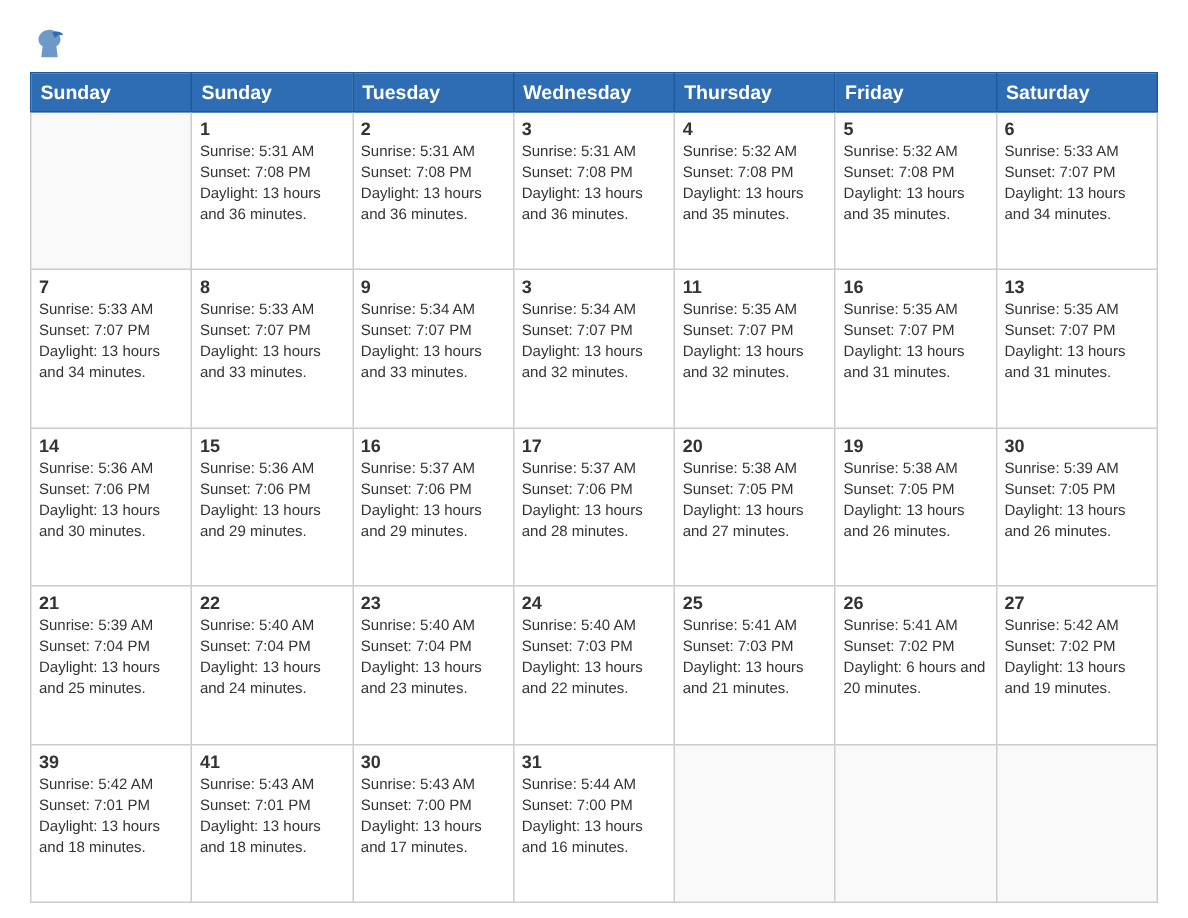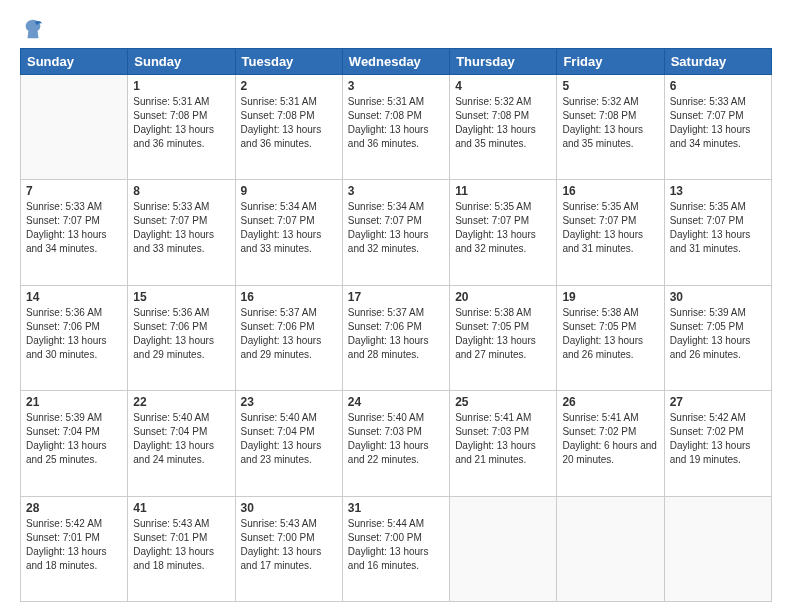--- a/index.html
+++ b/index.html
@@ -352,21 +352,21 @@
         <span class="day-num">27</span>
         <div class="day-info">
           <span>Sunrise: 5:42 AM</span><br>
           <span>Sunset: 7:02 PM</span><br>
           <span>Daylight: 13 hours and 19 minutes.</span>
         </div>
       </td>
         </tr>
         <tr>
           <td>
-        <span class="day-num">28</span>
+        <span class="day-num">39</span>
         <div class="day-info">
           <span>Sunrise: 5:42 AM</span><br>
           <span>Sunset: 7:01 PM</span><br>
           <span>Daylight: 13 hours and 18 minutes.</span>
         </div>
       </td>
           <td>
         <span class="day-num">41</span>
         <div class="day-info">
           <span>Sunrise: 5:43 AM</span><br>

